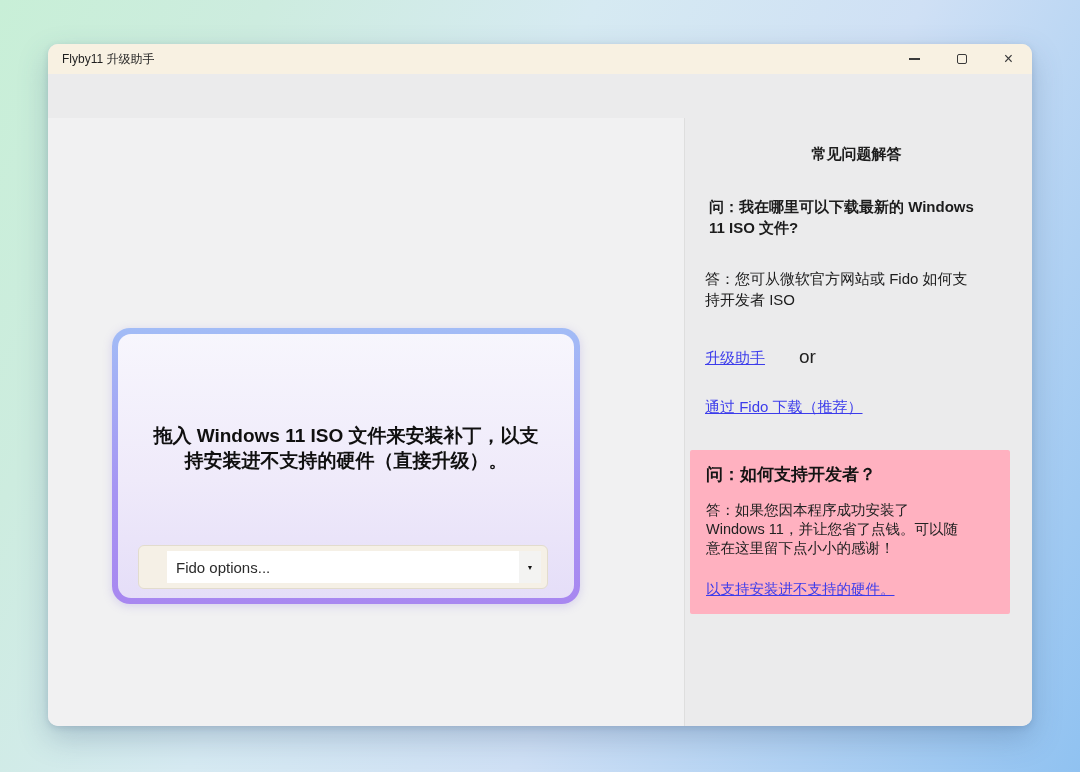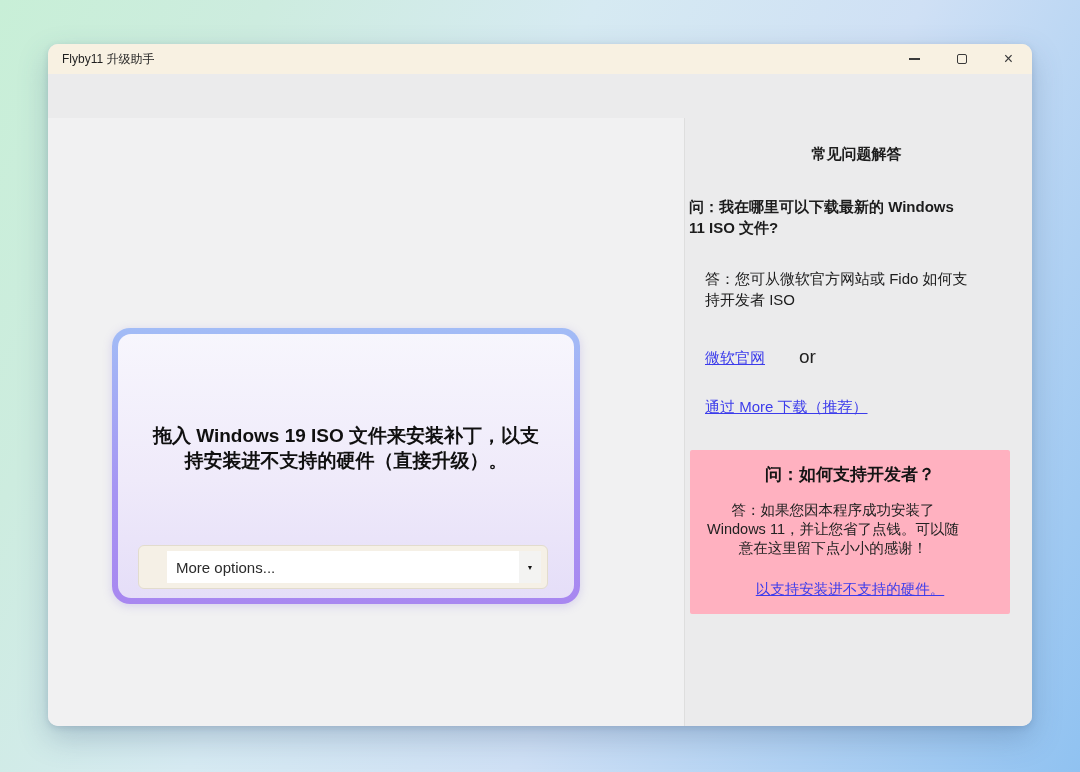--- a/index.html
+++ b/index.html
@@ -59,33 +59,32 @@
     font-size: 15px; color: #2b2b2b; border: none; outline: none;
   }
   .combo-btn {
     width: 22px; align-self: stretch; background: #f3f3f2; border: none;
     display: flex; align-items: center; justify-content: center; cursor: default;
   }
   .combo-btn .arrow { font-size: 7px; color: #141414; line-height: 1; }
 
   
   .faq-title { text-align: center; font-weight: 700; font-size: 15px; margin: 0 24px 0 20px; }
-  .faq-q { margin: 33px 24px 0 4px; width: 272px; font-weight: 700; line-height: 1.38; }
+  .faq-q { margin: 33px 24px 0 24px; width: 272px; font-weight: 700; line-height: 1.38; }
   .faq-a { margin: 31px 24px 0 20px; width: 276px; line-height: 1.38; }
   .link-row { margin: 35px 24px 0 20px; display: flex; align-items: baseline; }
   .link { color: #3c3ceb; text-decoration: underline; cursor: pointer; }
   .or-text { margin-left: 34px; font-size: 19px; color: #222; }
   .fido-row { margin: 30px 24px 0 20px; }
   .ts-row { margin: 32px 24px 0 20px; font-size: 13px; }
   .ts-link { color: #3f74d8; text-decoration: none; cursor: pointer; }
 
   .support-box {
     margin: 33px 22px 0 5px; background: #ffb1c0; border-radius: 2px;
     padding: 13px 16px 15px 16px;
-    text-align: center;
   }
   .support-q {
     font-family: "Liberation Serif", "DejaVu Serif", serif;
     font-weight: 700; font-size: 17px; color: #141414;
   }
   .support-a { margin-top: 15px; width: 254px; font-size: 14.5px; line-height: 1.33; color: #222; }
   .support-link { display: inline-block; margin-top: 21px; font-size: 14.5px; }
 </style>
 </head>
 <body>
@@ -105,44 +104,44 @@
         <span class="glyph glyph-close">×</span>
       </button>
     </div>
   </div>
 
   <div class="window-body">
 
     <div class="main-pane">
       <div class="dropzone">
         <div class="dropzone-inner">
-          <div class="dropzone-text">拖入 Windows 19 ISO 文件来安装补丁，以支持安装进不支持的硬件（直接升级）。</div>
+          <div class="dropzone-text">拖入 Windows 11 ISO 文件来安装补丁，以支持安装进不支持的硬件（直接升级）。</div>
           <div class="combo">
-            <div class="combo-field">More options...</div>
+            <div class="combo-field">Fido options...</div>
             <button class="combo-btn">
               <span class="arrow">▼</span>
             </button>
           </div>
         </div>
       </div>
     </div>
 
     <div class="side-pane">
       <div class="faq-title">常见问题解答</div>
 
       <div class="faq-q">问：我在哪里可以下载最新的 Windows 11 ISO 文件?</div>
       <div class="faq-a">答：您可从微软官方网站或 Fido 如何支持开发者 ISO</div>
 
       <div class="link-row">
-        <a class="link">微软官网</a>
+        <a class="link">升级助手</a>
         <span class="or-text">or</span>
       </div>
 
       <div class="fido-row">
-        <a class="link">通过 More 下载（推荐）</a>
+        <a class="link">通过 Fido 下载（推荐）</a>
       </div>
 
 
       <div class="support-box">
         <div class="support-q">问：如何支持开发者？</div>
         <div class="support-a">答：如果您因本程序成功安装了 Windows 11，并让您省了点钱。可以随意在这里留下点小小的感谢！</div>
         <a class="link support-link">以支持安装进不支持的硬件。</a>
       </div>
     </div>
 

